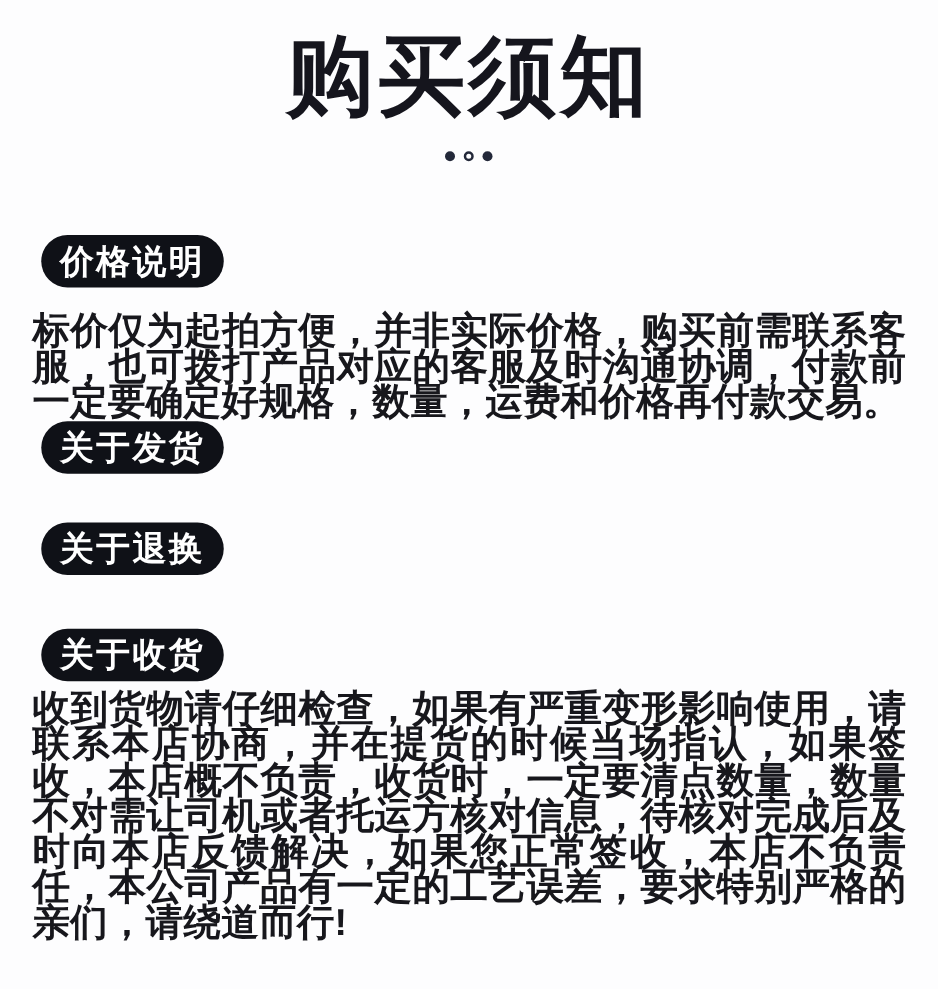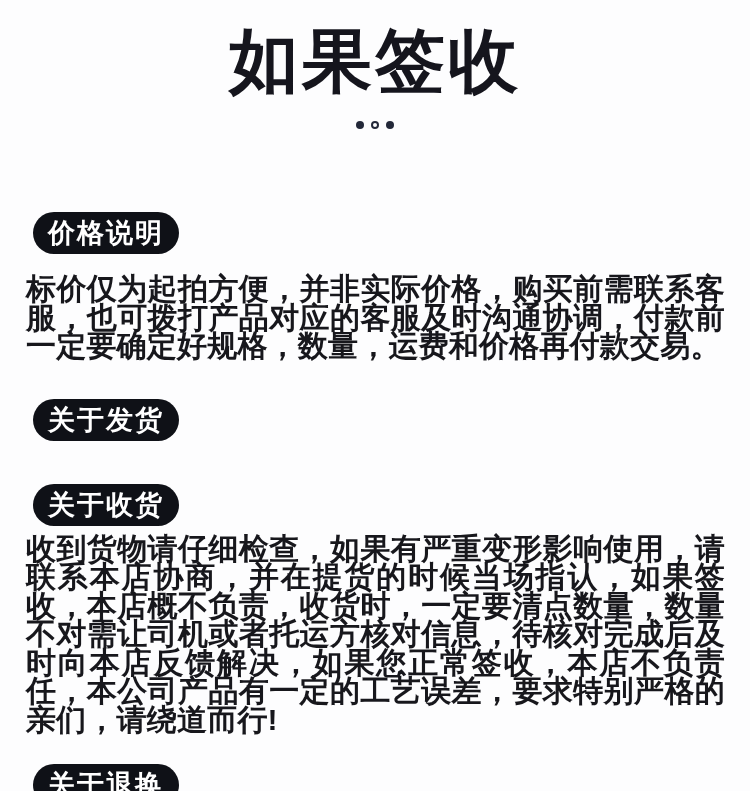--- a/index.html
+++ b/index.html
@@ -46,21 +46,20 @@
     background: var(--dot-color, #232839);
   }
   .dot.hollow {
     border: 2px solid var(--dot-color, #232839);
     background: transparent;
   }
   .content {
     padding: 0 25px 0 26px;
   }
   .section {
-    margin-top: 38px;
   }
   .section.first {
     margin-top: 58px;
   }
   .section.s3 { margin-top: 34px; }
   .section.s4 { margin-top: 30px; }
   .badge {
     display: inline-block;
     background: var(--badge-bg, #0f1117);
     color: var(--badge-text, #ffffff);
@@ -69,60 +68,59 @@
     letter-spacing: 2px;
     line-height: 42px;
     height: 42px;
     padding: 0 15px;
     border-radius: 22px;
     margin-left: 7px;
     margin-bottom: 9px;
   }
   .section.first .badge {
     margin-bottom: 21px;
-    margin-top: 24px;
   }
   .para {
     margin: 0;
     font-size: 30px;
     font-weight: 700;
     line-height: 28.5px;
     color: var(--body-text, #17171c);
     text-align: justify;
     letter-spacing: 0.2px;
   }
 </style>
 </head>
 <body>
 
 <div class="page">
 
-  <h1 class="title">如果签收</h1>
+  <h1 class="title">购买须知</h1>
 
   <div class="dots">
     <span class="dot filled"></span>
     <span class="dot hollow"></span>
     <span class="dot filled"></span>
   </div>
 
   <div class="content">
 
     <section class="section first">
       <div class="badge">价格说明</div>
       <p class="para">标价仅为起拍方便，并非实际价格，购买前需联系客服，也可拨打产品对应的客服及时沟通协调，付款前一定要确定好规格，数量，运费和价格再付款交易。</p>
     </section>
 
     <section class="section">
       <div class="badge">关于发货</div>
     </section>
 
+    <section class="section s4">
+      <div class="badge">关于退换</div>
+      
+    </section>
+
     <section class="section s3">
       <div class="badge">关于收货</div>
       <p class="para">收到货物请仔细检查，如果有严重变形影响使用，请联系本店协商，并在提货的时候当场指认，如果签收，本店概不负责，收货时，一定要清点数量，数量不对需让司机或者托运方核对信息，待核对完成后及时向本店反馈解决，如果您正常签收，本店不负责任，本公司产品有一定的工艺误差，要求特别严格的亲们，请绕道而行!</p>
-    </section>
-
-    <section class="section s4">
-      <div class="badge">关于退换</div>
-      
     </section>
 
   </div>
 </div>
 
 </body></html>

